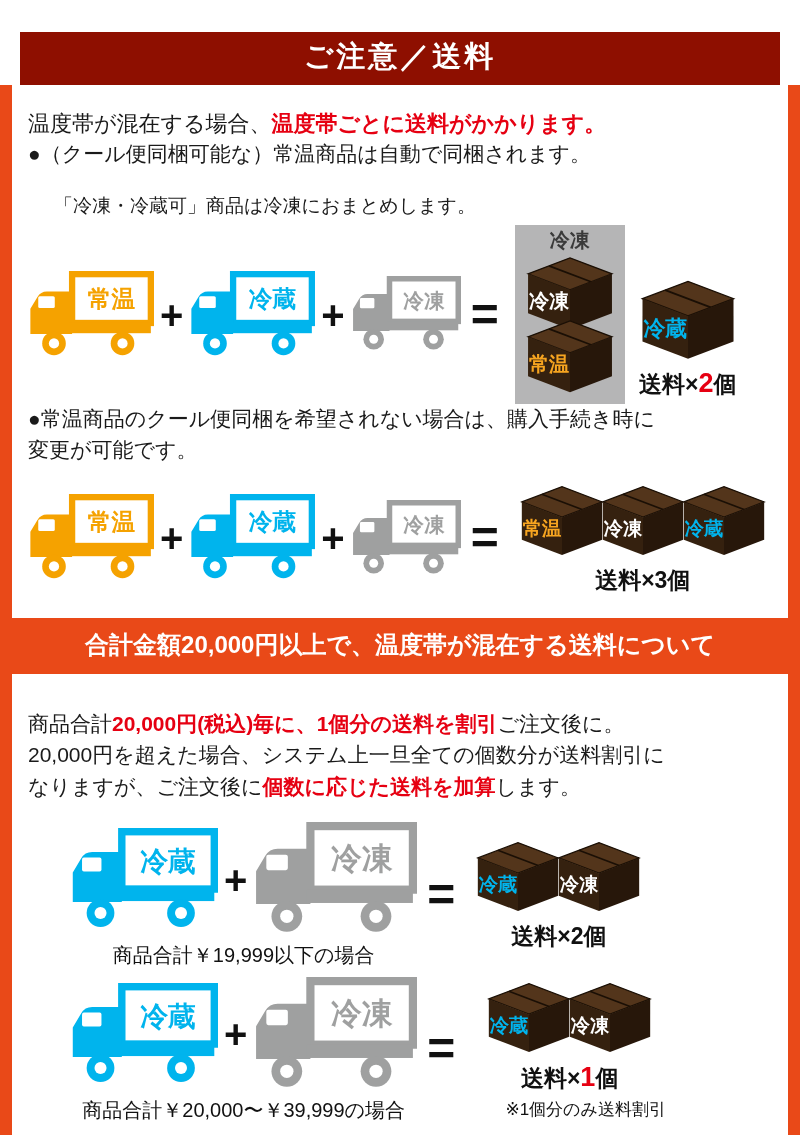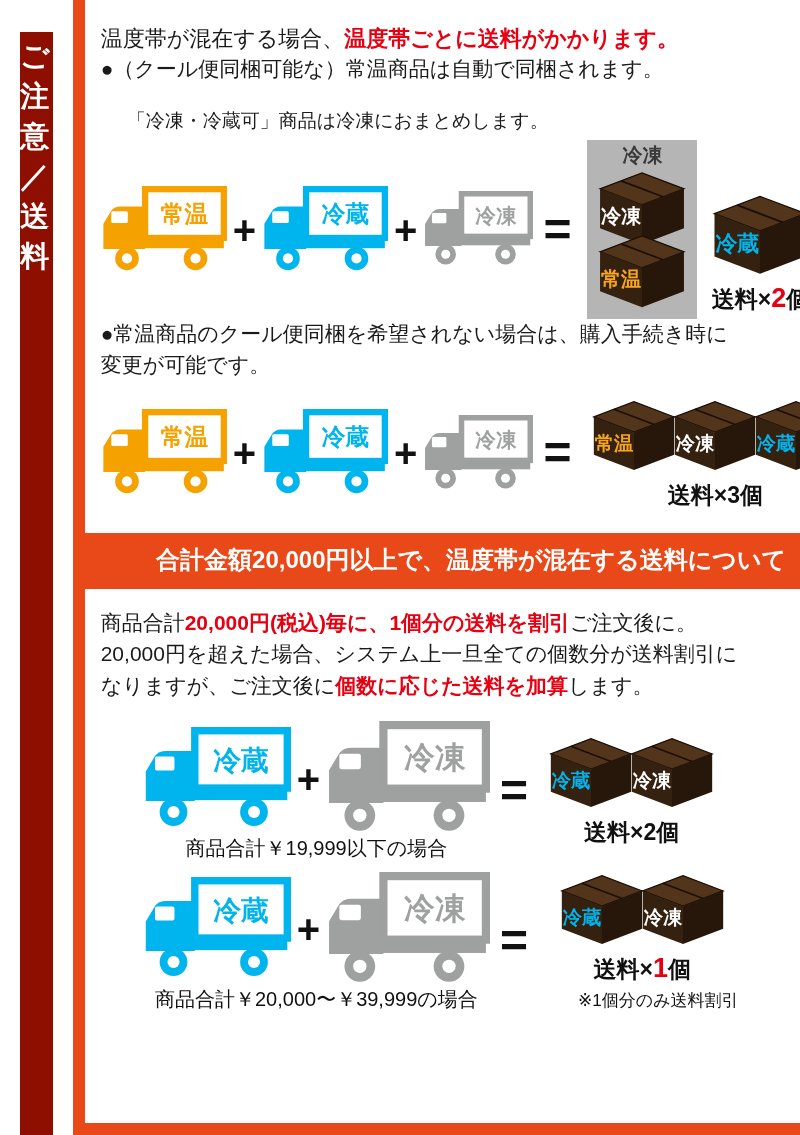--- a/index.html
+++ b/index.html
@@ -2,21 +2,21 @@
 <html lang="ja" style="--frame-orange: #e94918; --title-banner-bg: #8e0f00; --title-banner-text: #ffffff; --section-banner-bg: #e94918; --emphasis-red: #e60012; --truck-orange: #f5a200; --truck-cyan: #00b4ed; --truck-gray: #9fa0a0; --panel-gray: #b5b5b6; --box-front: #35210f; --box-top: #53351b; --box-side: #27170a; --label-orange: #f7a520; --label-cyan: #00b4ed; --label-white: #ffffff;"><head>
 <meta charset="utf-8">
 <style>
   * { margin:0; padding:0; box-sizing:border-box; }
   html,body { background:#fff; }
   body {
     width:800px; height:1135px; overflow:hidden;
     font-family:"Liberation Sans","DejaVu Sans",sans-serif;
     color:#1a1a1a;
   }
-  .page { width:800px; height:1135px; display:flex; }
+  .page { width:800px; height:1135px; display:flex; flex-direction:column; }
 
   .title-banner {
     margin:32px 20px 0;
     background:var(--title-banner-bg,#8e0f00);
     color:var(--title-banner-text,#fff);
     font-size:29px; font-weight:bold; text-align:center;
     padding:5px 0 8px; letter-spacing:3px;
   }
 
   .frame {
@@ -71,30 +71,30 @@
     display:flex; flex-direction:column; align-items:center; }
 
   .ship-text { font-size:23px; font-weight:bold; margin-top:8px; white-space:nowrap; color:#111; }
   .ship-text .count-red { color:var(--emphasis-red,#e60012); font-size:27px; }
 
   .result-col { display:flex; flex-direction:column; align-items:center; margin-left:8px; }
   .box-row { display:flex; align-items:flex-end; }
   .box-row .box + .box { margin-left:-9px; }
 
   .section-banner {
-    margin:22px -16px 0;
+    margin:22px -16px 16px;
     background:var(--section-banner-bg,#e94918);
     color:#fff; font-size:24px; font-weight:bold; text-align:center;
     padding:11px 0 13px;
   }
   .para { margin-top:18px; font-size:21px; line-height:1.5; }
 
   .truck-col { display:flex; flex-direction:column; align-items:center; }
   .truck-row { display:flex; align-items:center; }
-  .caption { font-size:20px; line-height:1.2; color:#111; }
+  .caption { font-size:20px; margin-top:6px; line-height:1.2; color:#111; }
   .small-note { font-size:17px; margin-top:4px; color:#111;margin-left:32px; }
 </style>
 </head>
 <body>
 
 <svg width="0" height="0" style="position:absolute" aria-hidden="true">
   <defs>
     <g id="truck-shape">
       <rect x="56" y="4" width="100" height="62" fill="#fff" stroke="currentColor" stroke-width="8"></rect>
       <path d="M56 26 L24 26 Q16 26 12 33 L3 48 L3 80 L56 80 Z" fill="currentColor"></path>

